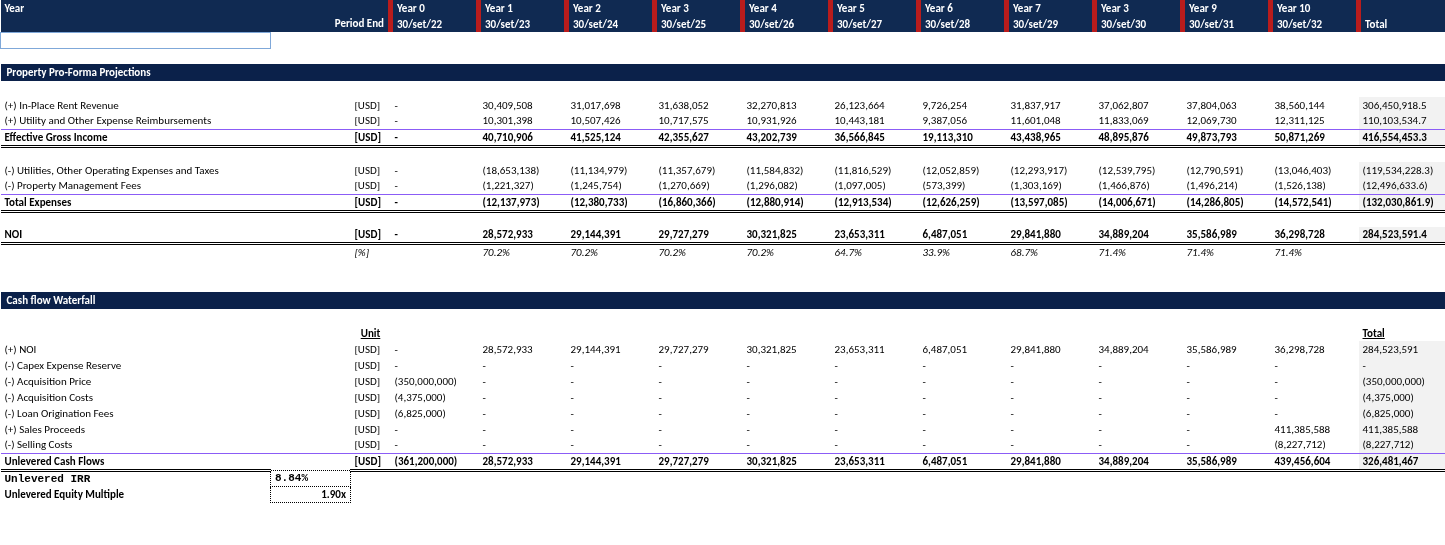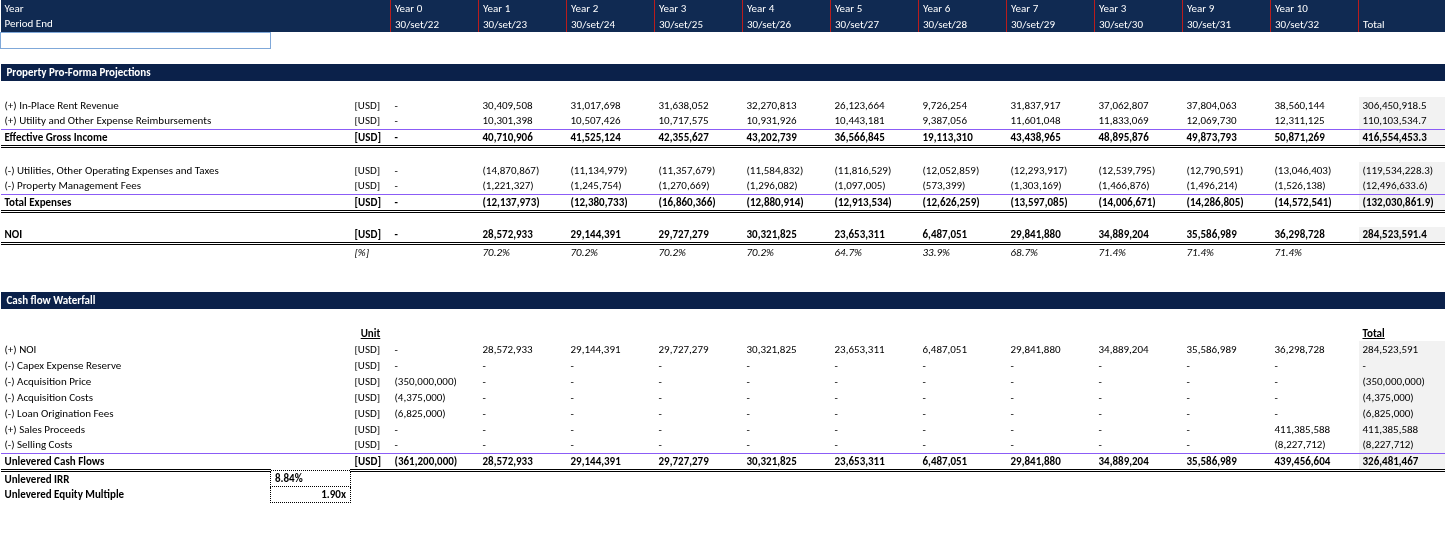--- a/index.html
+++ b/index.html
@@ -26,32 +26,32 @@
   .col-label { width: 270px; text-align: left; }
   .col-sub { width: 80px; text-align: center; }
   .col-unit { width: 40px; text-align: right; }
   .col-data { width: 88px; text-align: right; }
   .col-total { width: 108px; text-align: right; }
   .hdr-dark {
     background: #102a52;
     color: #fff;
     font-weight: normal;
   }
-  .hdr-dark td { border-right: 1px solid #b91c1c; }
+  .hdr-dark td { border-right: 5px solid #b91c1c; font-weight: bold; }
   .section-hdr {
     background: #0b214a;
     color: #fff;
     font-weight: bold;
     text-align: left;
   }
   .section-hdr td { padding: 2px 6px; }
   .bold { font-weight: bold; }
   .italic { font-style: italic; }
   .bt-thin { border-top: 1px solid #8b5cf6; }
-  .bt-double { border-top: 3px double #000; }
+  .bt-double { border-top: 3px double #000; font-family: Liberation Mono, monospace; }
   .total-cell { background: #f2f2f2; }
   .underline { text-decoration: underline; }
   .empty-row td { height: 16px; }
   .formula-cell {
     border: 1px solid #7fa8d9;
     background: #fff;
   }
   .dotted { border: 1px dotted #000; }
 </style>
 </head>
@@ -86,21 +86,21 @@
         <td>Year 4</td>
         <td>Year 5</td>
   <td>Year 6</td>
         <td>Year 7</td>
         <td>Year 3</td>
   <td>Year 9</td>
         <td>Year 10</td>
         <td></td>
 </tr>
 <tr class="hdr-dark">
-  <td colspan="3" style="text-align:left;">Period End</td>
+  <td colspan="3" style="text-align:right;">Period End</td>
   <td>30/set/22</td>
         <td>30/set/23</td>
         <td>30/set/24</td>
   <td>30/set/25</td>
         <td>30/set/26</td>
         <td>30/set/27</td>
   <td>30/set/28</td>
         <td>30/set/29</td>
         <td>30/set/30</td>
   <td>30/set/31</td>
@@ -172,21 +172,21 @@
   <td class="bt-thin total-cell">416,554,453.3</td>
 </tr>
 <tr class="empty-row">
         <td class="bt-double" colspan="15"></td>
       </tr>
 
 <tr>
   <td colspan="2">(-) Utilities, Other Operating Expenses and Taxes</td>
         <td>[USD]</td>
   <td>-</td>
-        <td>(14,870,867)</td>
+        <td>(18,653,138)</td>
         <td>(11,134,979)</td>
   <td>(11,357,679)</td>
         <td>(11,584,832)</td>
         <td>(11,816,529)</td>
   <td>(12,052,859)</td>
         <td>(12,293,917)</td>
         <td>(12,539,795)</td>
   <td>(12,790,591)</td>
         <td>(13,046,403)</td>
   <td class="total-cell">(119,534,228.3)</td>

